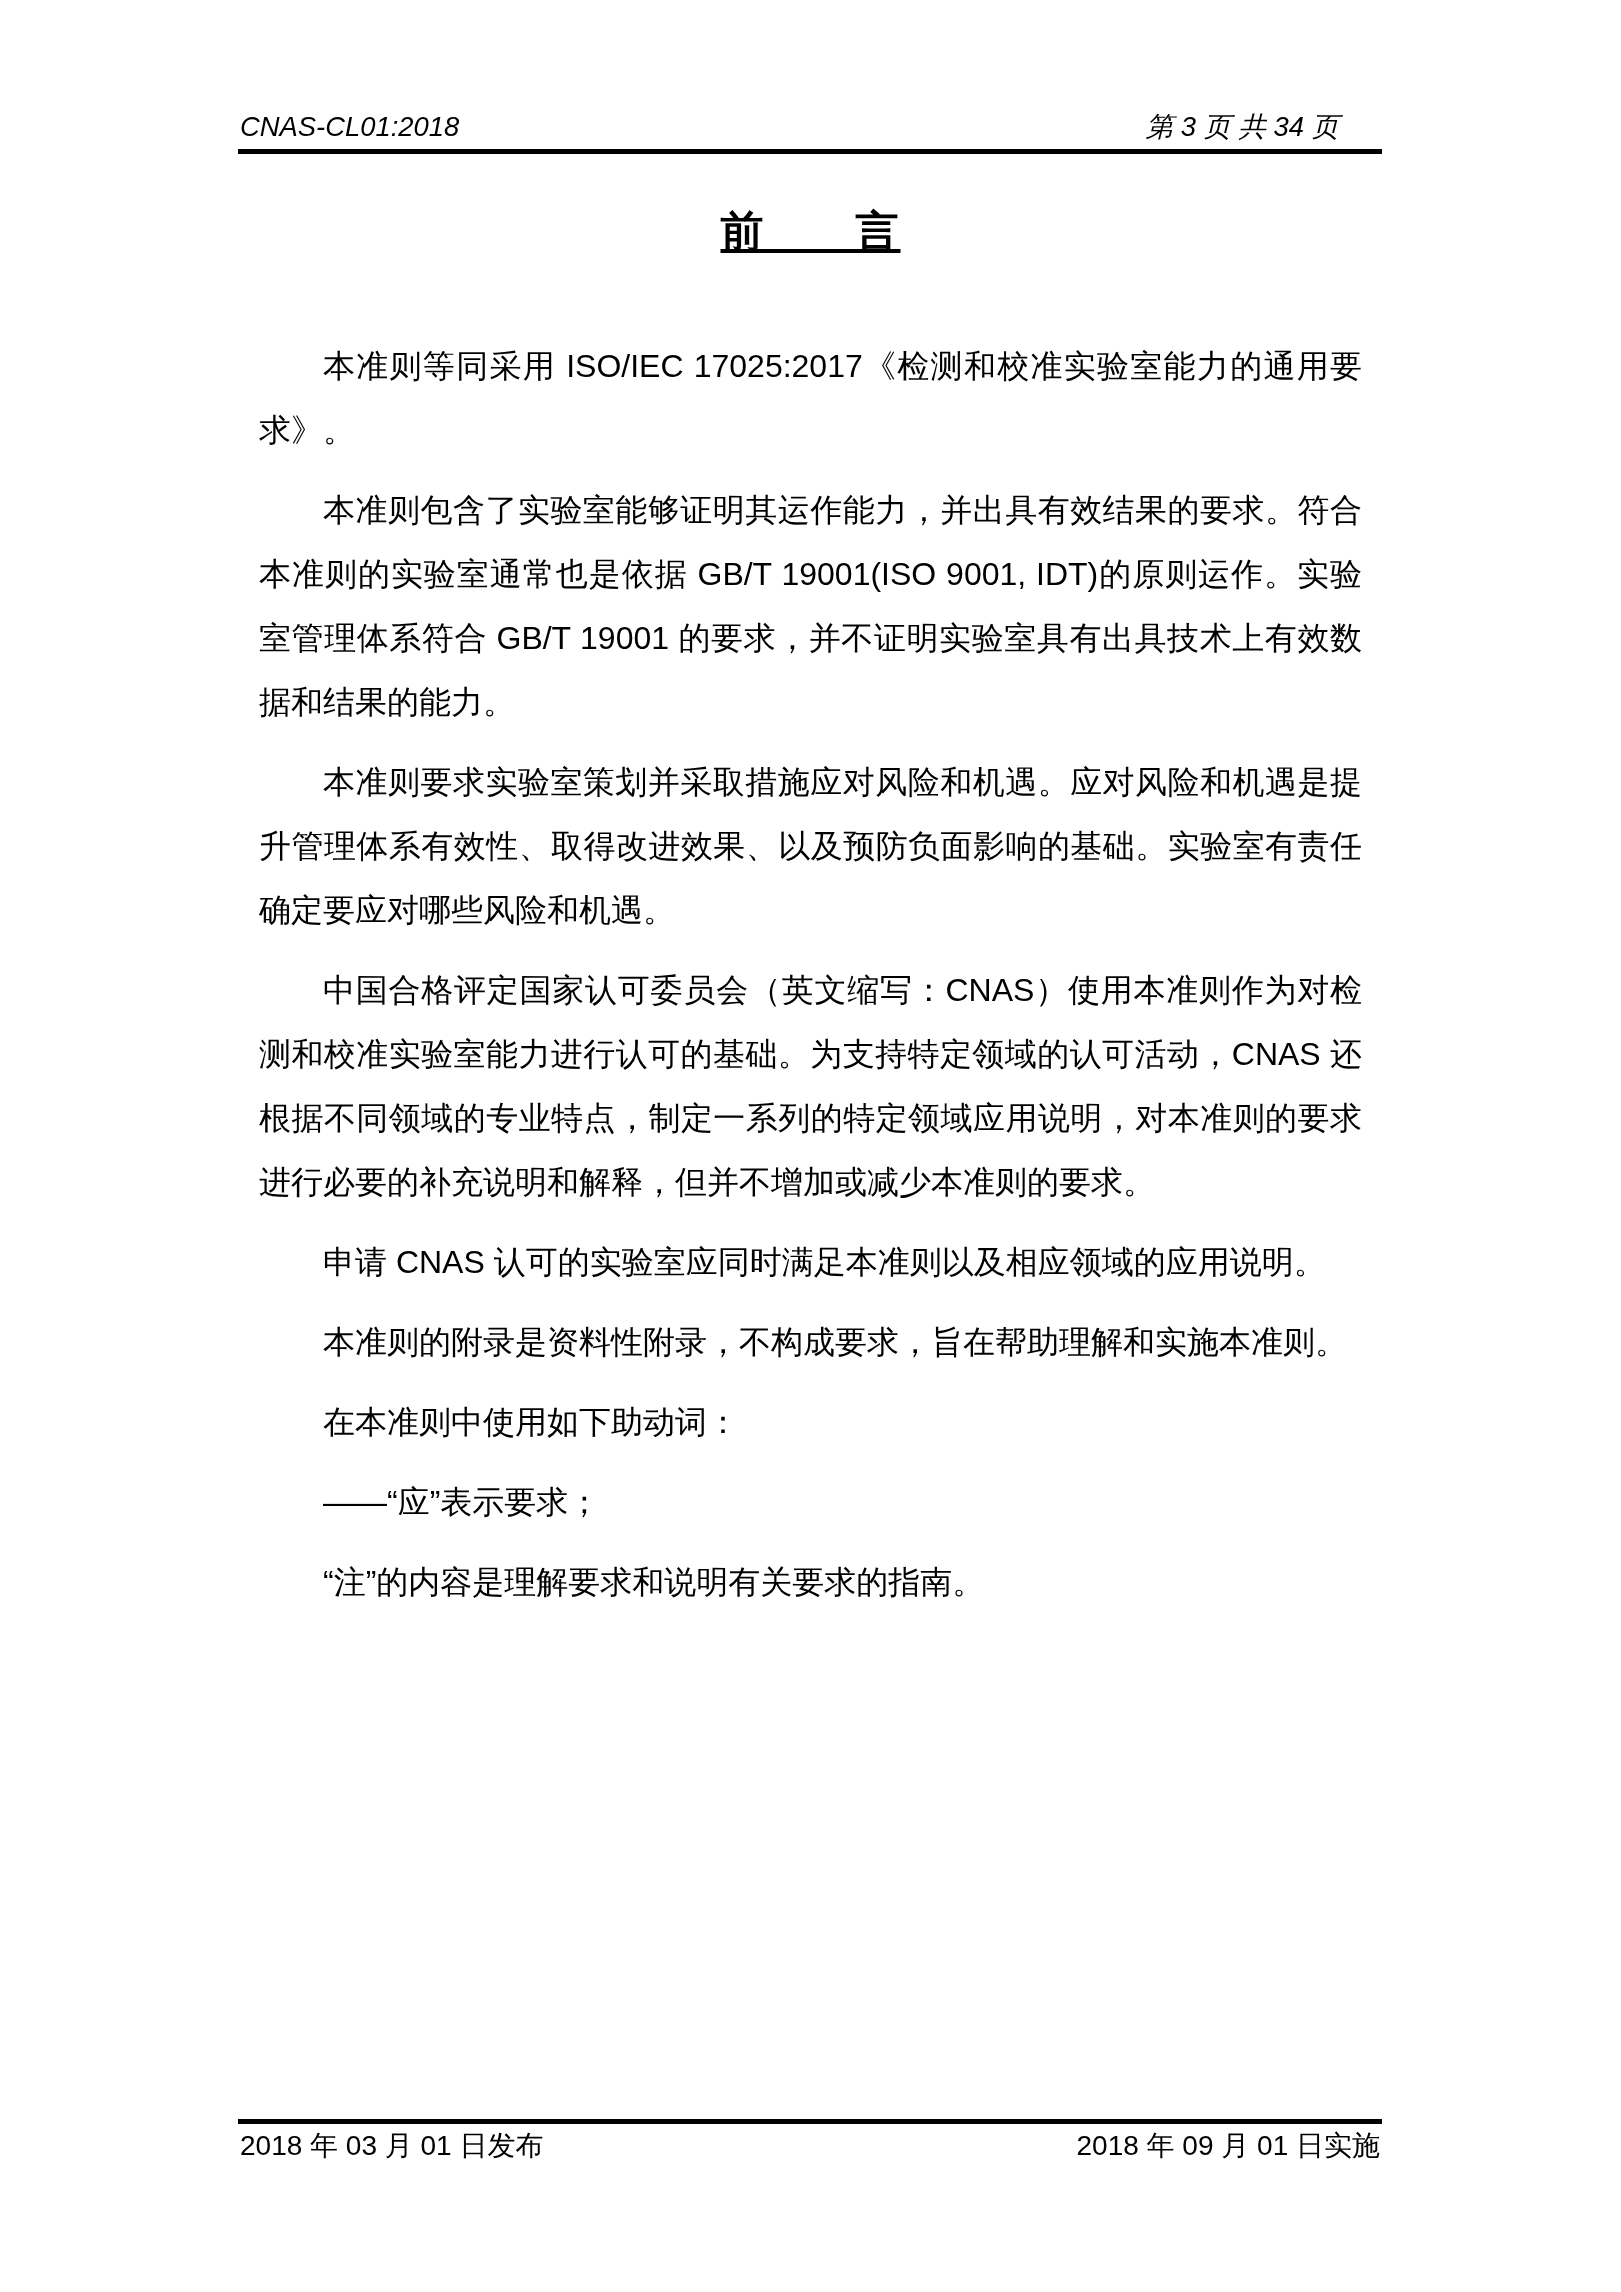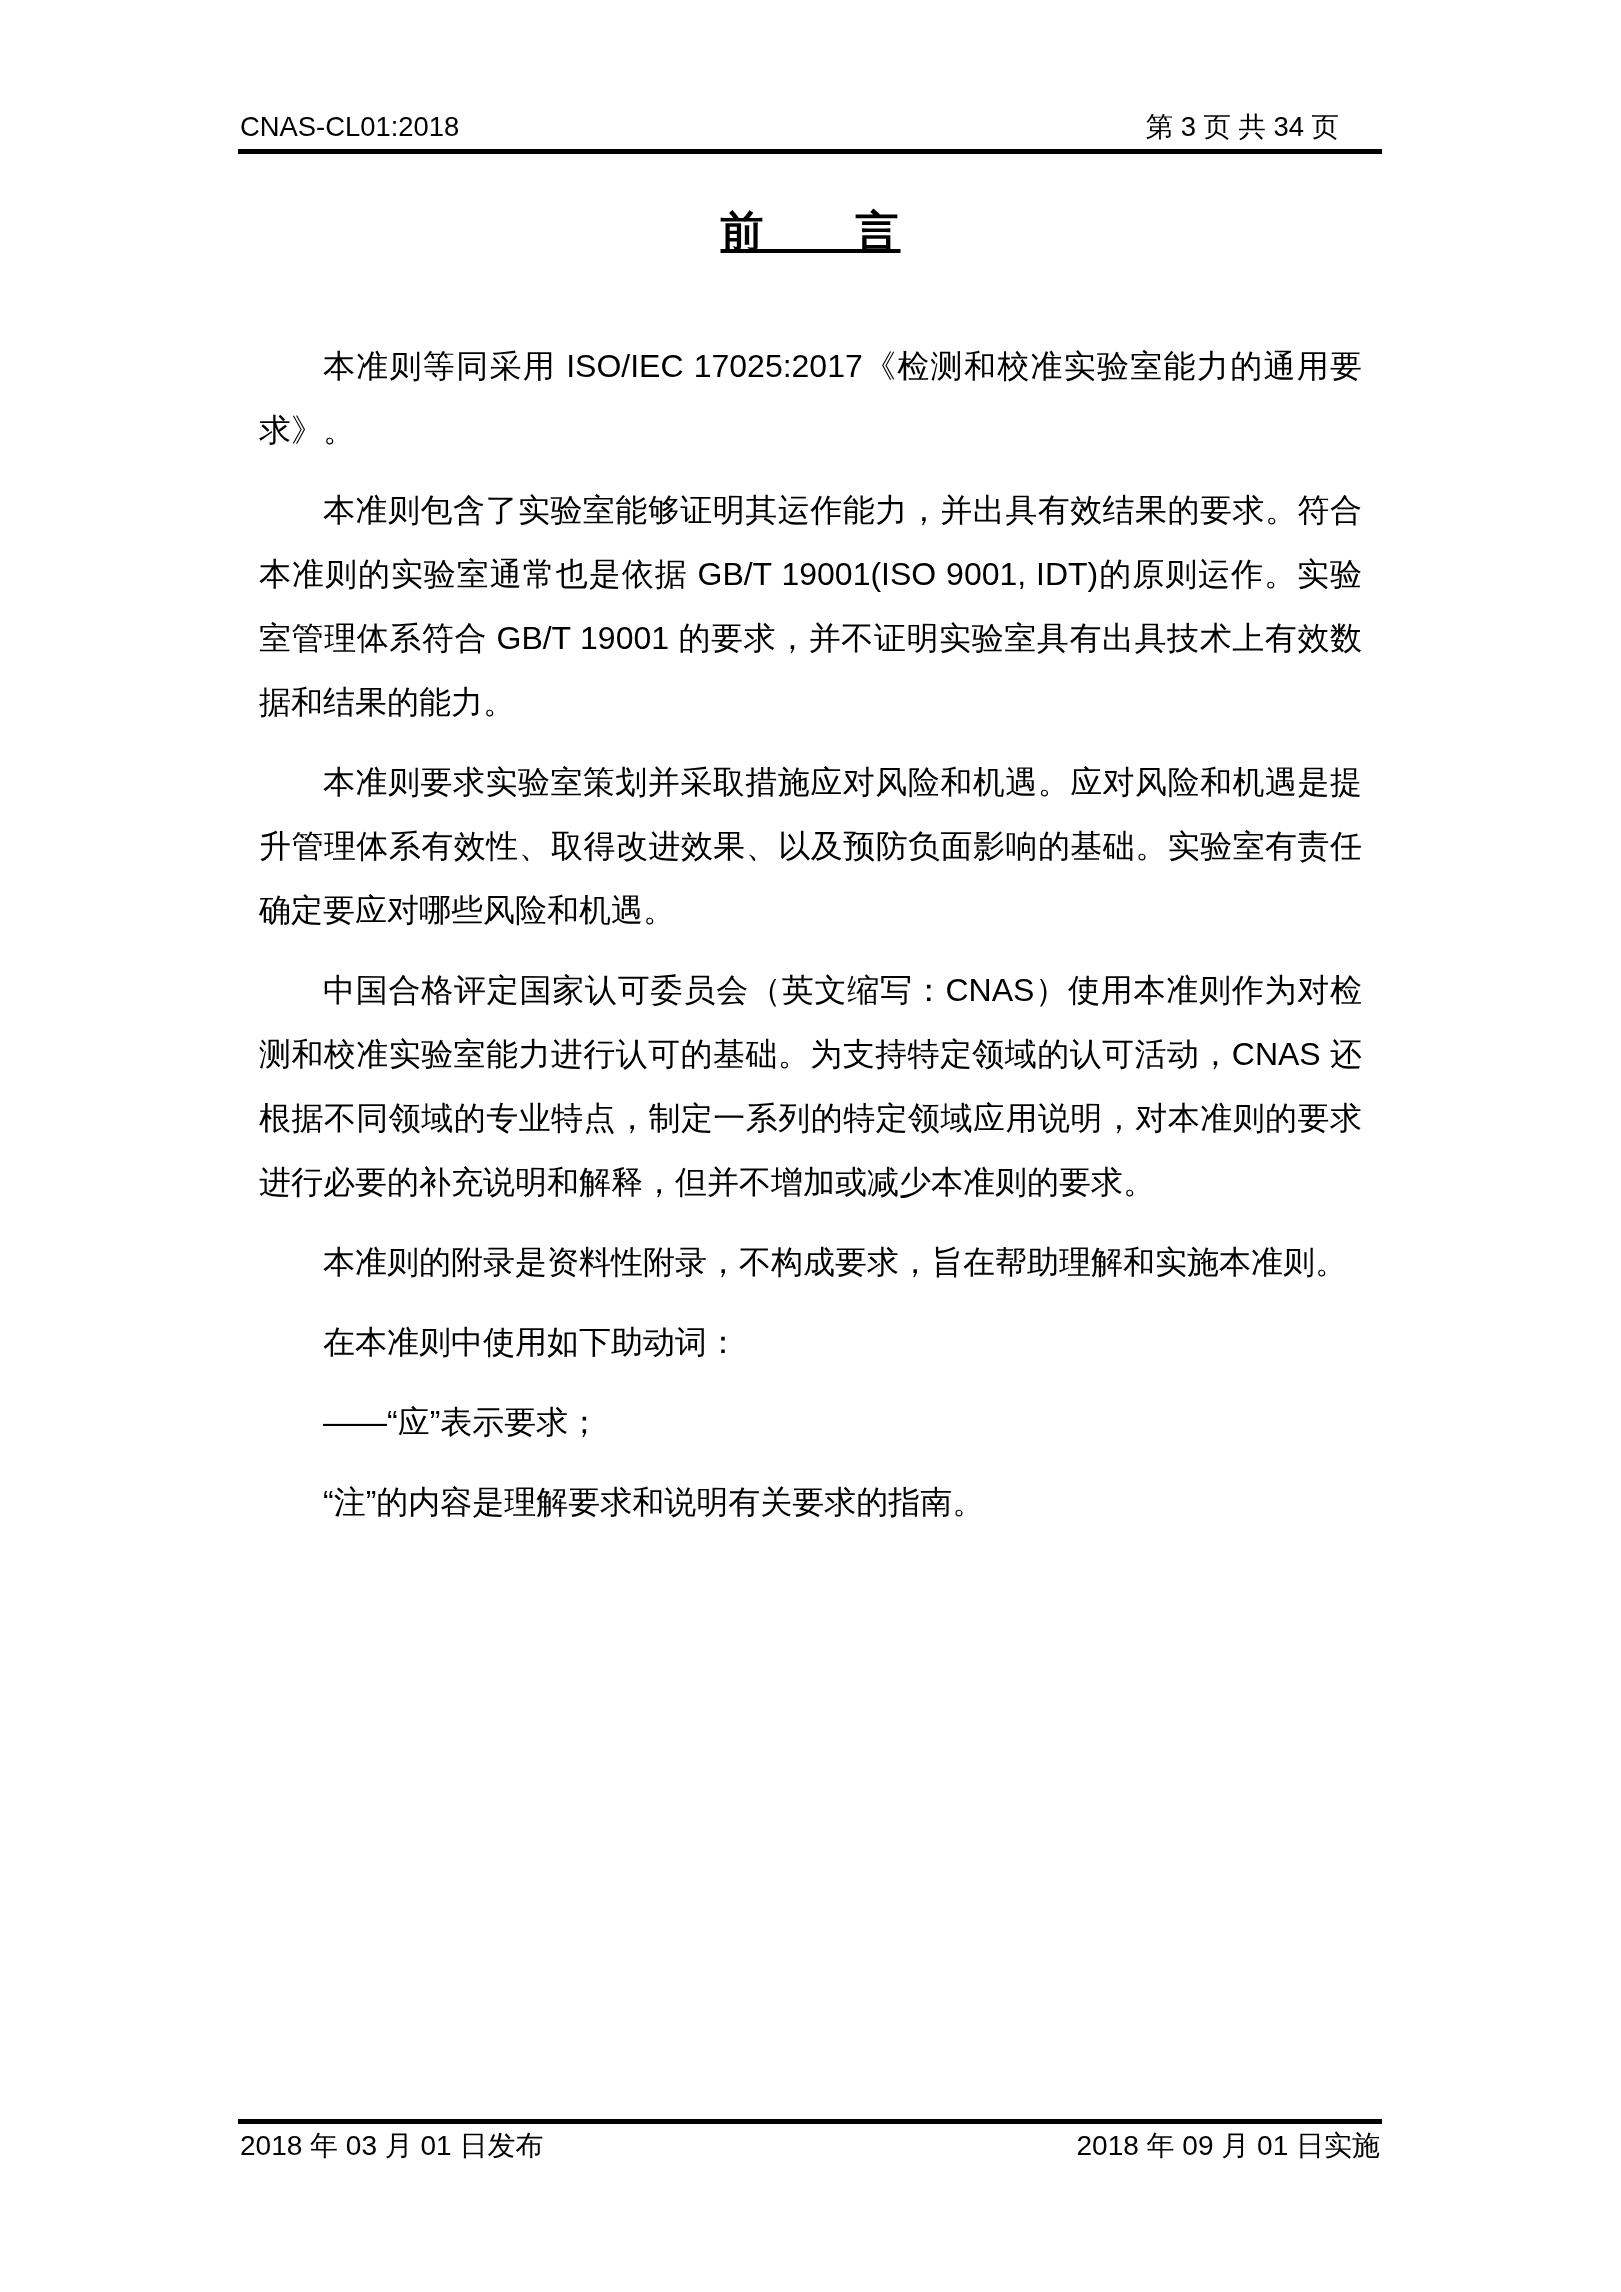--- a/index.html
+++ b/index.html
@@ -19,20 +19,21 @@
   .header {
     position: absolute;
     left: 240px;
     top: 110px;
     width: 1140px;
     display: flex;
     justify-content: space-between;
     align-items: baseline;
     font-size: 27.4px;
     line-height: 33px;
+    font-style: italic;
   }
   .header .header-right {
     padding-right: 41px;
   }
   .rule {
     position: absolute;
     left: 238px;
     width: 1144px;
     height: 4.9px;
     background: #000000;
@@ -89,20 +90,21 @@
 
   <div class="rule header-rule"></div>
 
   <div class="doc-title">前　　言</div>
 
   <div class="body-text">
     <p>本准则等同采用 ISO/IEC 17025:2017《检测和校准实验室能力的通用要求》。</p>
     <p>本准则包含了实验室能够证明其运作能力，并出具有效结果的要求。符合本准则的实验室通常也是依据 GB/T 19001(ISO 9001, IDT)的原则运作。实验室管理体系符合 GB/T 19001 的要求，并不证明实验室具有出具技术上有效数据和结果的能力。</p>
     <p>本准则要求实验室策划并采取措施应对风险和机遇。应对风险和机遇是提升管理体系有效性、取得改进效果、以及预防负面影响的基础。实验室有责任确定要应对哪些风险和机遇。</p>
     <p>中国合格评定国家认可委员会（英文缩写：CNAS）使用本准则作为对检测和校准实验室能力进行认可的基础。为支持特定领域的认可活动，CNAS 还根据不同领域的专业特点，制定一系列的特定领域应用说明，对本准则的要求进行必要的补充说明和解释，但并不增加或减少本准则的要求。</p>
+    <p>申请 CNAS 认可的实验室应同时满足本准则以及相应领域的应用说明。</p>
     <p>本准则的附录是资料性附录，不构成要求，旨在帮助理解和实施本准则。</p>
     <p>在本准则中使用如下助动词：</p>
     <p>——“应”表示要求；</p>
     <p>“注”的内容是理解要求和说明有关要求的指南。</p>
   </div>
 
   <div class="rule footer-rule"></div>
 
   <div class="footer">
     <span class="footer-left">2018 年 03 月 01 日发布</span>

